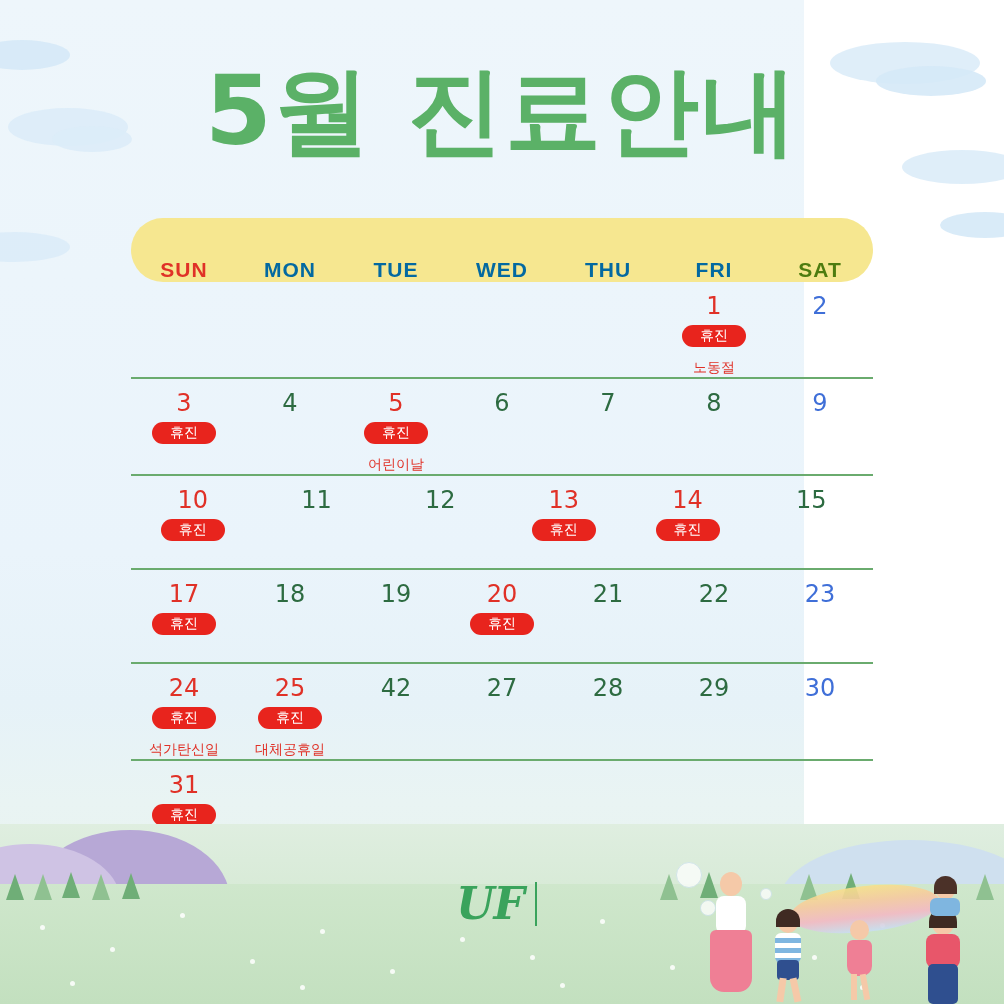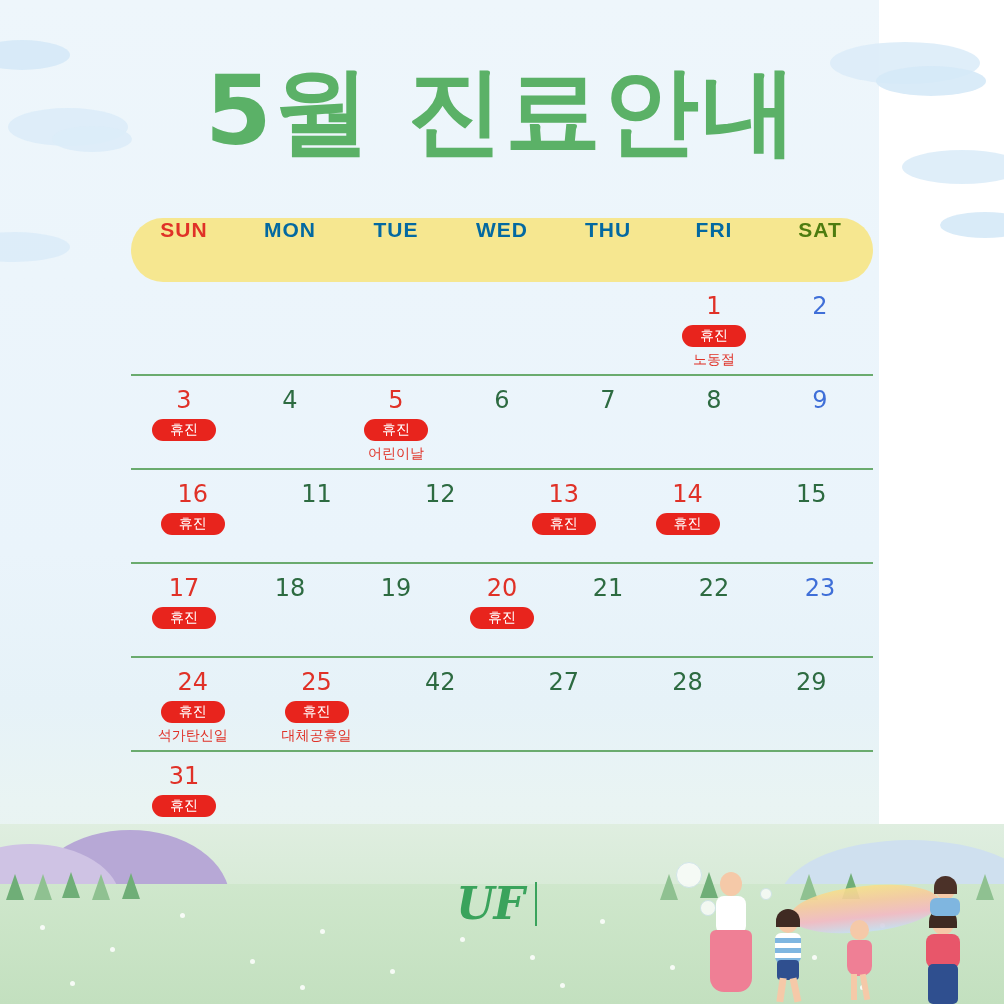--- a/index.html
+++ b/index.html
@@ -3,21 +3,21 @@
 <meta charset="utf-8">
 <style>
   * { box-sizing: border-box; margin: 0; padding: 0; }
   html, body {
     width: 1004px; height: 1004px;
     font-family: "Liberation Sans", sans-serif;
     overflow: hidden;
   }
   #page {
     position: relative;
-    width: 879px; height: 1004px;
+    width: 804px; height: 1004px;
     background: linear-gradient(#eef6fb 0%, #eaf4fb 55%, #e6f2f8 70%, #e9f4f3 80%, #e6f1ea 100%);
   }
 
   
   .cloud {
     position: absolute;
     background: #dbecf8;
     border-radius: 50%;
     opacity: .9;
   }
@@ -62,21 +62,21 @@
 
   
   .cal {
     position: absolute; left: 131px; top: 218px; width: 742px;
   }
   .dow-bar {
     display: flex;
     height: 64px;
     background: #f6e790;
     border-radius: 32px;
-    align-items: flex-start;
+    align-items: flex-end;
   }
   .dow {
     flex: 1 1 0;
     text-align: center;
     font-size: 21px;
     font-weight: bold;
     letter-spacing: 1px;
     color: #0369a1;
   }
   .dow.sun { color: #e03127; }
@@ -109,21 +109,21 @@
     padding: 3px 18px 4px;
     background: #e8241d;
     color: #fff;
     border-radius: 11px;
     font-size: 14px;
     line-height: 15px;
     font-family: "DejaVu Sans", sans-serif;
   }
   .note {
     display: block;
-    margin-top: 4px;
+    margin-top: 12px;
     font-size: 14px;
     color: #e03127;
     font-family: "DejaVu Sans", sans-serif;
   }
 
   
   .logo {
     position: absolute; left: 0; top: 878px; width: 1004px;
     display: flex; justify-content: center; align-items: center;
   }
@@ -239,21 +239,21 @@
       <div class="cell">
         <div class="daynum">8</div>
       </div>
       <div class="cell">
         <div class="daynum sat">9</div>
       </div>
     </div>
 
     <div class="week">
       <div class="cell">
-        <div class="daynum sun">16</div>
+        <div class="daynum sun">10</div>
         <span class="pill">휴진</span>
       </div>
       <div class="cell">
         <div class="daynum">11</div>
       </div>
       <div class="cell">
         <div class="daynum">12</div>
       </div>
       <div class="cell">
         <div class="daynum red">13</div>
@@ -309,20 +309,23 @@
         <div class="daynum">42</div>
       </div>
       <div class="cell">
         <div class="daynum">27</div>
       </div>
       <div class="cell">
         <div class="daynum">28</div>
       </div>
       <div class="cell">
         <div class="daynum">29</div>
+      </div>
+      <div class="cell">
+        <div class="daynum sat">30</div>
       </div>
     </div>
 
     <div class="week last">
       <div class="cell">
         <div class="daynum sun">31</div>
         <span class="pill">휴진</span>
       </div>
       <div class="cell"></div>
       <div class="cell"></div>

